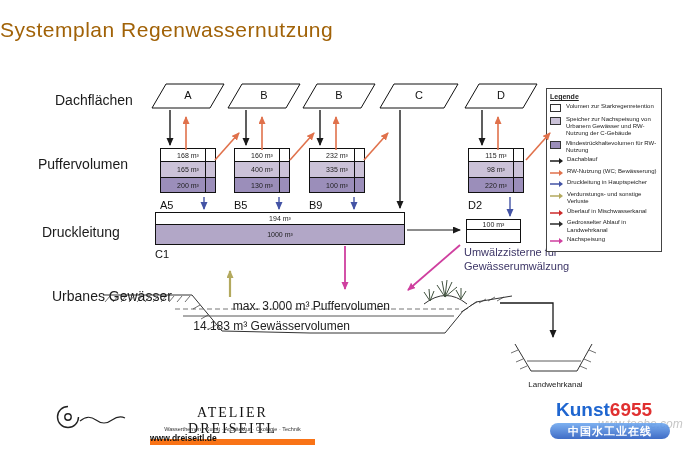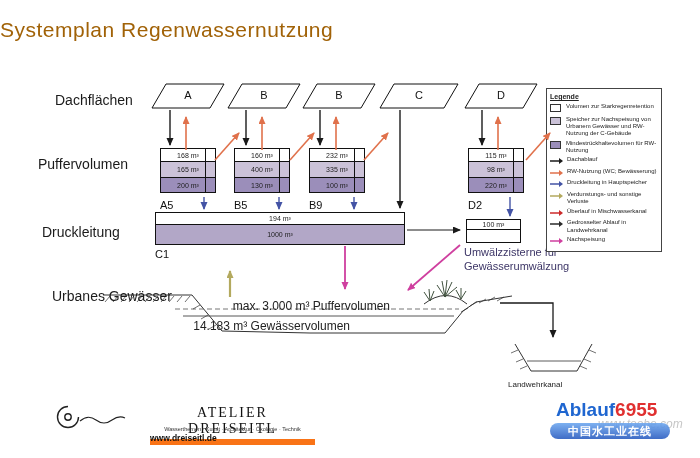--- a/index.html
+++ b/index.html
@@ -18,21 +18,21 @@
   .tdiv{position:absolute;right:9px;top:0;bottom:0;width:1px;background:#111}
   .tklabel{position:absolute;font-size:11px;color:#111}
   .mtank{position:absolute;left:155px;top:212px;width:250px;border:1px solid #111;background:#fff}
   .mr1{height:11px}
   .mr2{height:20px;background:#b2a7c7;border-top:1px solid #111}
   .cistern{position:absolute;left:466px;top:219px;width:55px;border:1px solid #111;background:#fff}
   .cr1{height:10px;border-bottom:1px solid #111}
   .cr2{height:12px}
   .cistern-label{position:absolute;left:464px;top:246px;width:110px;font-size:11px;line-height:1.25;color:#3c3566}
   .watertext{position:absolute;font-size:12px;color:#222;text-align:right}
-  .canal-label{position:absolute;left:508px;top:380px;width:95px;text-align:left;font-size:8px;color:#222}
+  .canal-label{position:absolute;left:508px;top:380px;width:95px;text-align:center;font-size:8px;color:#222}
   .legend{position:absolute;left:546px;top:88px;width:116px;border:1px solid #444;background:#fff;padding:4px 3px 3px 3px}
   .legend-title{font-size:7px;font-weight:bold;text-decoration:underline;margin-bottom:3px;color:#222}
   .leg-item{display:flex;align-items:flex-start;gap:3px;margin:2.5px 0}
   .leg-item svg{flex-shrink:0;margin-top:1px}
   .leg-label{font-size:6px;line-height:1.2;color:#222}
   .logo-name{position:absolute;left:150px;top:405px;width:165px;text-align:center;font-family:"Liberation Serif",serif;font-size:14px;letter-spacing:2px;color:#111;border-bottom:6px solid #f97316;padding-bottom:2px}
   .logo-tagline{position:absolute;left:150px;top:426px;width:165px;text-align:center;font-size:5.5px;color:#333}
   .logo-url{position:absolute;left:150px;top:433px;width:165px;text-align:left;font-size:8.5px;font-weight:bold;color:#111}
   .wm-brand{position:absolute;left:556px;top:399px;font-size:19px;font-weight:bold;white-space:nowrap}
   .wm-blue{color:#1f66d0}
@@ -312,16 +312,16 @@
     <polyline points="500,303 553,303 553,337" marker-end="url(#mk-k)"></polyline>
   </g>
 </svg>
 
 <div class="logo-name">ATELIER DREISEITL</div>
 <div class="logo-tagline">Wasserthemen · Kunst · Architektur · Ökologie · Technik</div>
 <div class="logo-url">www.dreiseitl.de</div>
 
 <div class="wm-site">www.toobe.com</div>
 <div class="wm-brand">
-  <span class="wm-blue">Ablauf</span><span class="wm-red">6955</span>
+  <span class="wm-blue">Kunst</span><span class="wm-red">6955</span>
 </div>
 <div class="wm-band"></div>
 <div class="wm-cn">中国水工业在线</div>
 
 </body></html>

